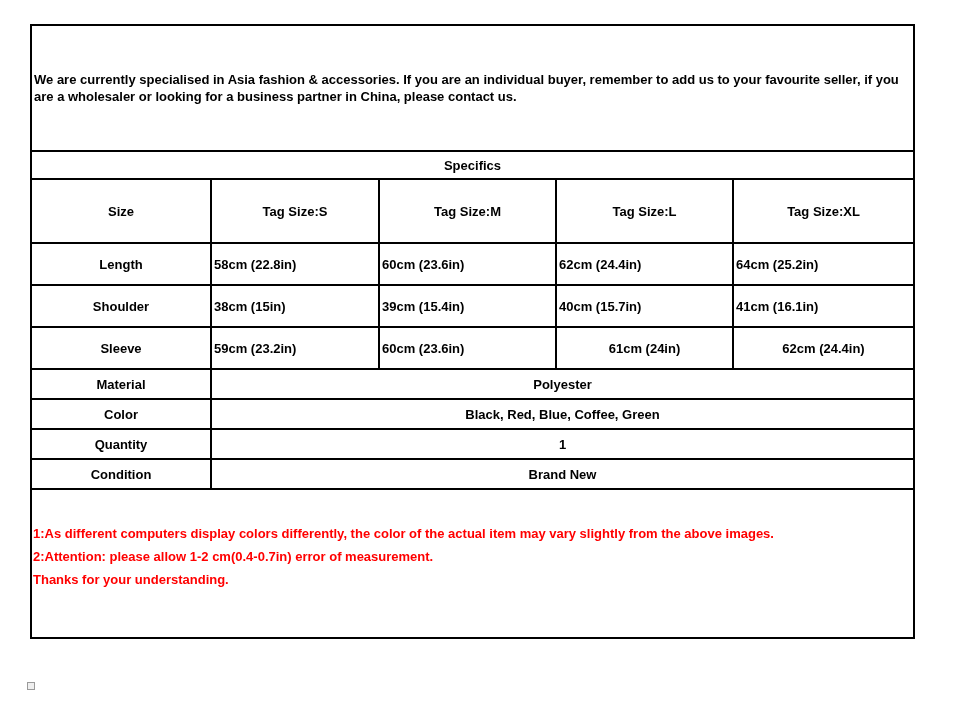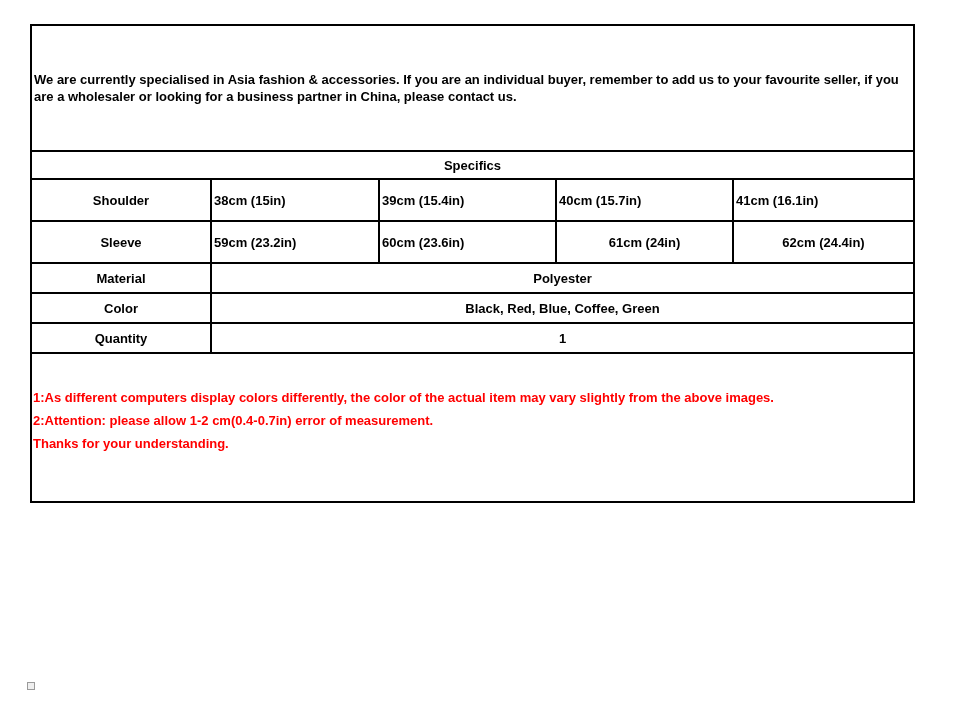--- a/index.html
+++ b/index.html
@@ -90,22 +90,36 @@
 
     <tbody>
         <tr>
       <td colspan="5" class="intro-cell">We are currently specialised in Asia fashion &amp; accessories. If you are an individual buyer, remember to add us to your favourite seller, if you are a wholesaler or looking for a business partner in China, please contact us.</td>
     </tr>
 
     <tr>
       <td colspan="5" class="title-cell">Specifics</td>
     </tr>
 
+    <tr class="header-row">
+      <td>Size</td>
+      <td>Tag Size:S</td>
+      <td>Tag Size:M</td>
+      <td>Tag Size:L</td>
+      <td>Tag Size:XL</td>
+    </tr>
 
 
+    <tr class="measure-row">
+      <td class="row-label">Length</td>
+      <td class="val">58cm (22.8in)</td>
+      <td class="val">60cm (23.6in)</td>
+      <td class="val">62cm (24.4in)</td>
+      <td class="val">64cm (25.2in)</td>
+    </tr>
 
     <tr class="measure-row">
       <td class="row-label">Shoulder</td>
       <td class="val">38cm (15in)</td>
       <td class="val">39cm (15.4in)</td>
       <td class="val">40cm (15.7in)</td>
       <td class="val">41cm (16.1in)</td>
     </tr>
 
     <tr class="measure-row">
@@ -124,20 +138,24 @@
     <tr class="attr-row">
       <td>Color</td>
       <td colspan="4">Black, Red, Blue, Coffee, Green</td>
     </tr>
 
     <tr class="attr-row">
       <td>Quantity</td>
       <td colspan="4">1</td>
     </tr>
 
+    <tr class="attr-row">
+      <td>Condition</td>
+      <td colspan="4">Brand New</td>
+    </tr>
 
     <tr>
       <td colspan="5" class="notes-cell" style="color: rgb(255, 0, 0);">
         <div>1:As different computers display colors differently, the color of the actual item may vary slightly from the above images.</div>
         <div>2:Attention: please allow 1-2 cm(0.4-0.7in) error of measurement.</div>
         <div>Thanks for your understanding.</div>
       </td>
     </tr>
   </tbody>
     </table>

